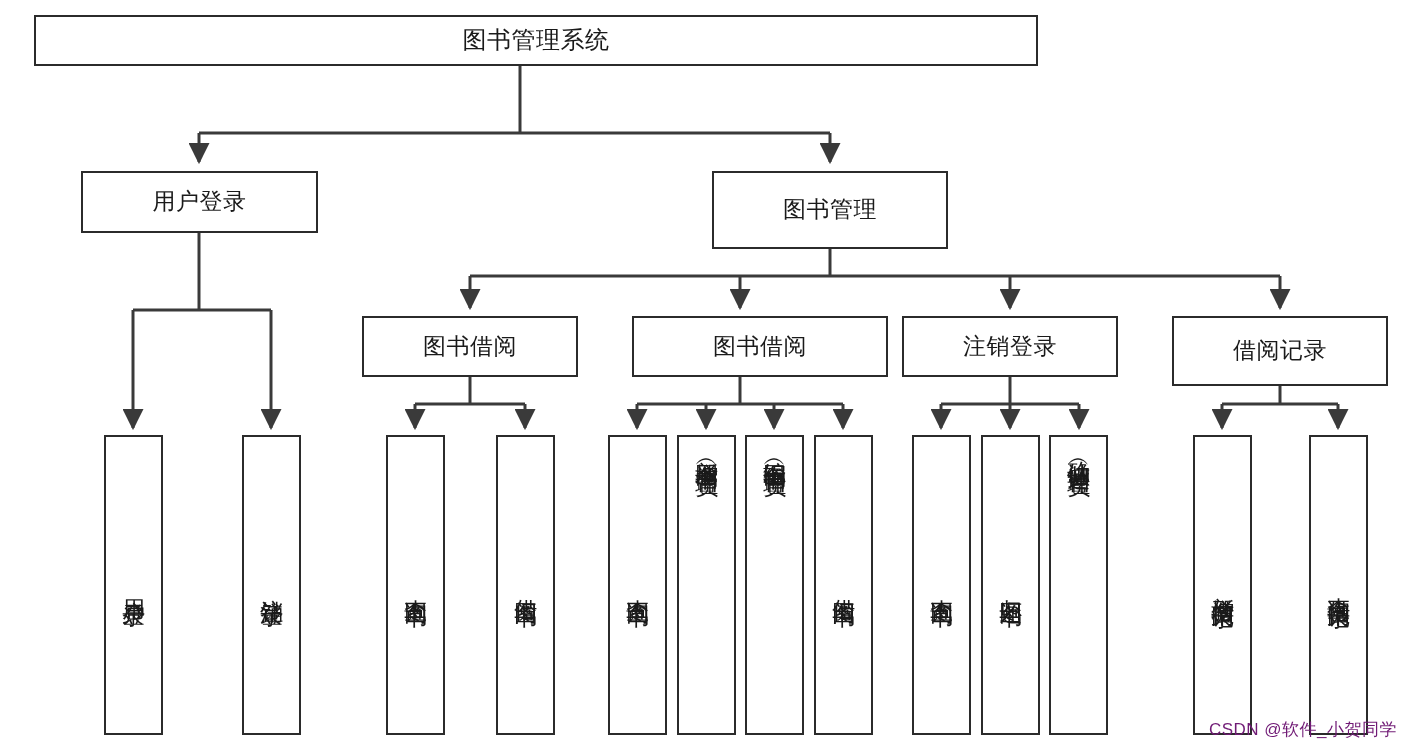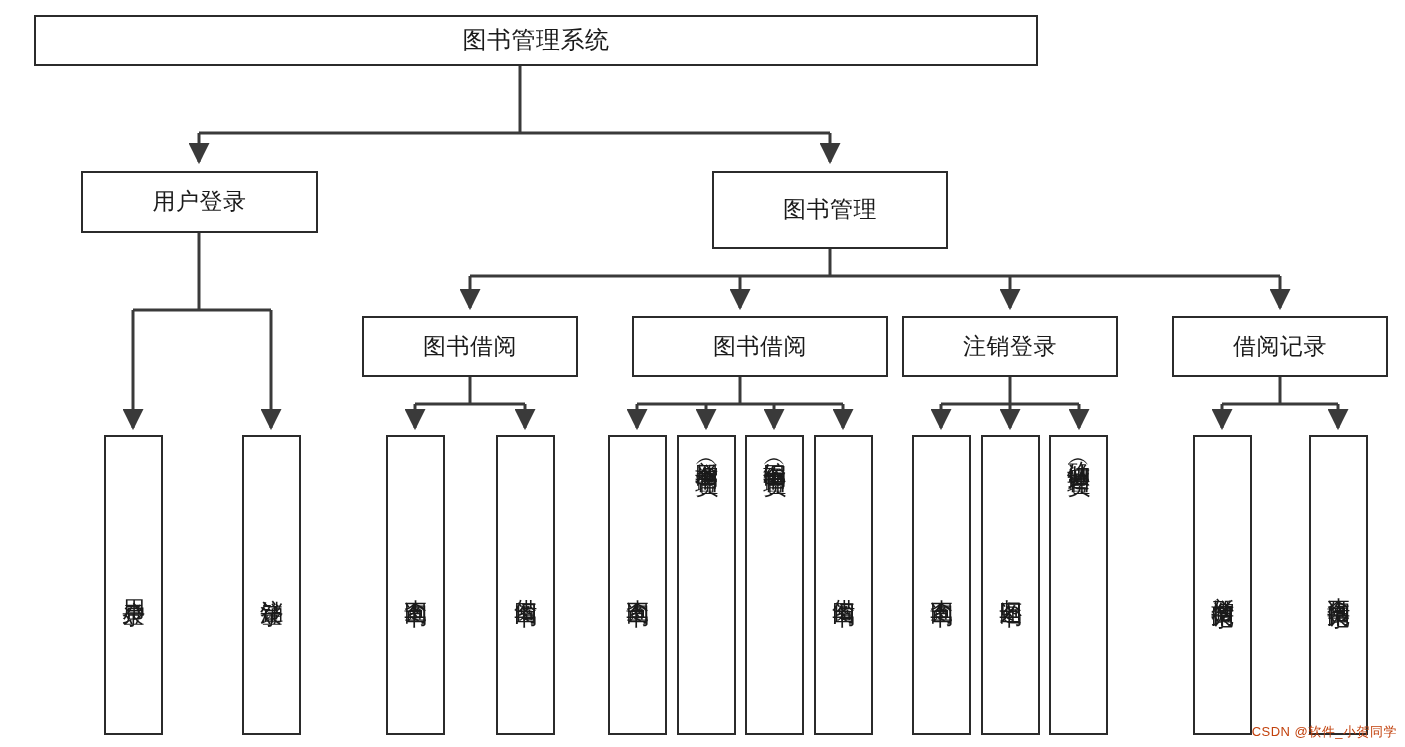--- a/index.html
+++ b/index.html
@@ -62,22 +62,22 @@
   }
   
   .node-v.centered {
     align-items: center;
     padding-top: 0;
   }
   .watermark {
     position: absolute;
     right: 8px;
     bottom: 6px;
-    font-size: 13px;
-    color: #c2410c;
+    font-size: 17px;
+    color: #701a75;
     white-space: nowrap;
     letter-spacing: 0.5px;
   }
 </style>
 </head>
 <body>
 
 <div id="canvas">
 
   <svg id="edges" viewBox="0 0 1405 747" width="1405" height="747" aria-hidden="true">
@@ -143,21 +143,21 @@
 
   <div class="node node-h" style="left:362px; top:316px; width:216px; height:61px;">
     <span>图书借阅</span>
   </div>
   <div class="node node-h" style="left:632px; top:316px; width:256px; height:61px;">
     <span>图书借阅</span>
   </div>
   <div class="node node-h" style="left:902px; top:316px; width:216px; height:61px;">
     <span>注销登录</span>
   </div>
-  <div class="node node-h" style="left:1172px; top:316px; width:216px; height:61px;">
+  <div class="node node-h" style="left:1172px; top:316px; width:216px; height:70px;">
     <span>借阅记录</span>
   </div>
 
   <div class="node node-v centered" style="left:104px; top:435px; width:59px; height:300px;">
     <span class="vtext">用户登录</span>
   </div>
   <div class="node node-v centered" style="left:242px; top:435px; width:59px; height:300px;">
     <span class="vtext">注销登录</span>
   </div>
 

